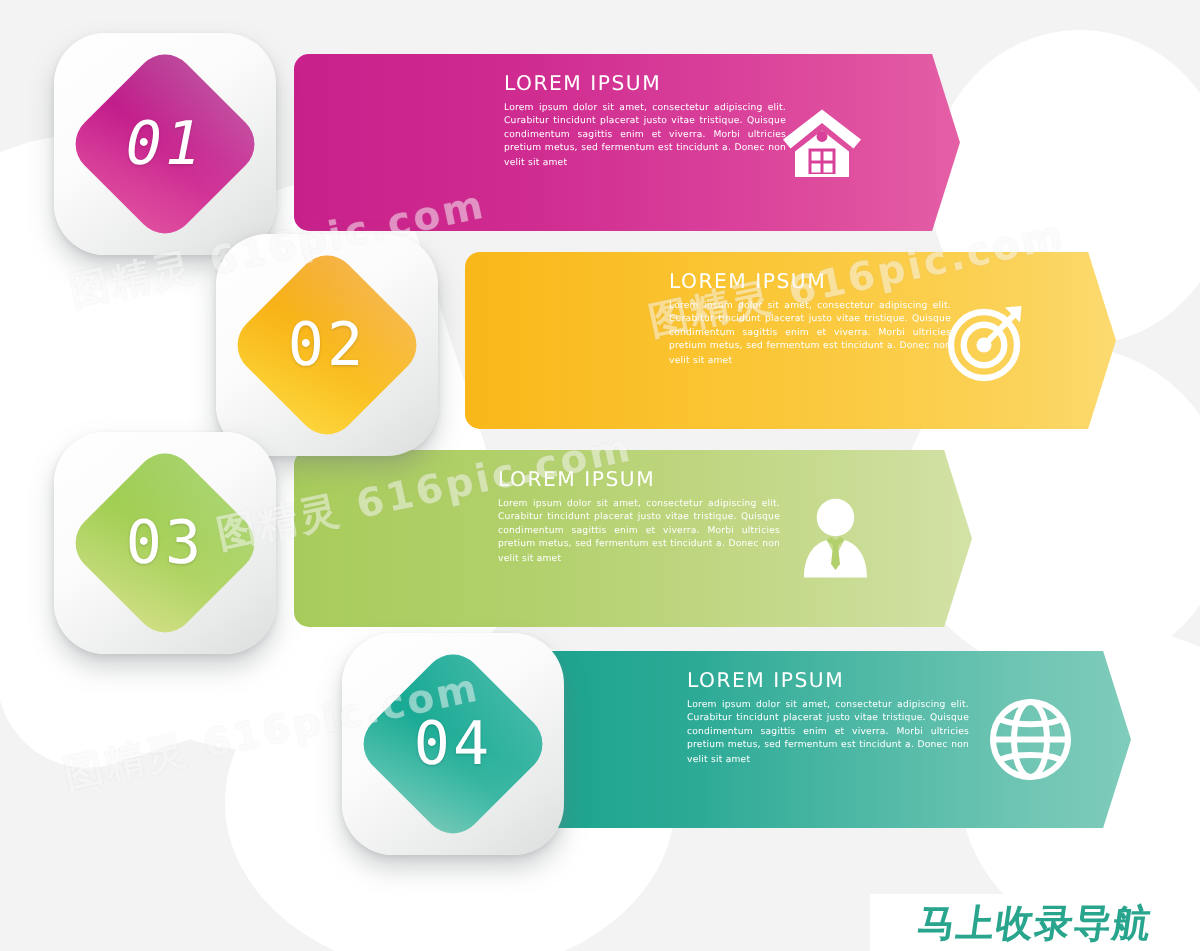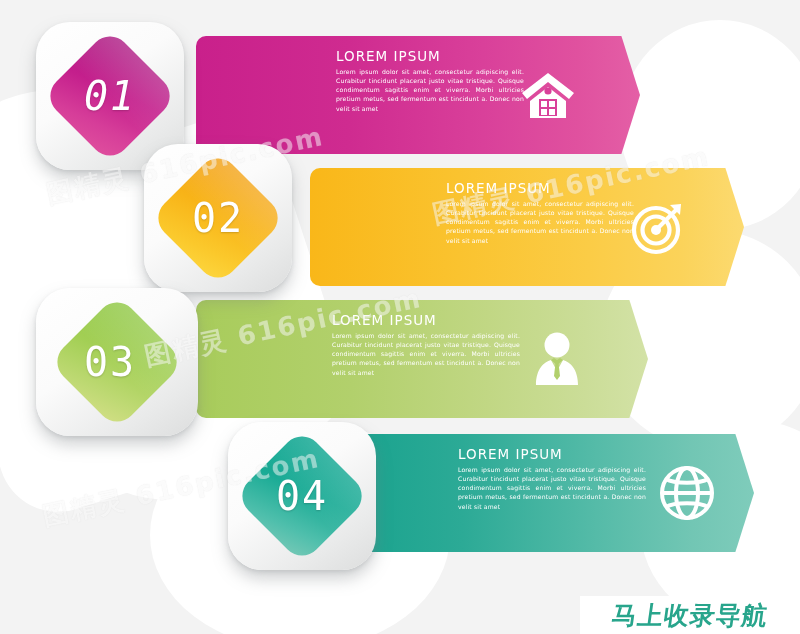--- a/index.html
+++ b/index.html
@@ -143,21 +143,21 @@
           <circle cx="26" cy="31" r="22"></circle>
           <circle cx="26" cy="31" r="13.5"></circle>
         </g>
         <circle cx="26" cy="31" r="5" fill="#ffffff"></circle>
         <path d="M26 31 L48 9" stroke="#ffffff" stroke-width="4" fill="none"></path>
         <path d="M40 6 L51 5 L50 16 L45.5 11.5 Z" fill="#ffffff"></path>
       </svg>
     </div>
   </div>
 
-  <div class="badge" style="left:144px;top:144px;">
+  <div class="badge" style="left:144px;top:156px;">
     <div class="plate"></div>
     <div class="dia" style="background:linear-gradient(160deg,#f29d12 0%,#f8b418 45%,#fbc92c 78%,#fdd73f 100%);"></div>
     <div class="num">02</div>
   </div>
 
   <div class="banner" style="left:196px;top:300px;width:452px;">
     <div class="shadow" style="background:linear-gradient(90deg,#c4c9bb,#e0e3d8);border-radius:10px;"></div>
     <div class="body" style="width:390px;background:linear-gradient(90deg,#a8cc5b 0%,#b2d06c 40%,#c1d784 75%,#cbdd98 100%);"></div>
     <div class="tip" style="left:390px;background:linear-gradient(90deg,#cbdd98 0%,#d3e2a6 100%);
                 clip-path:polygon(0 0,70% 0,100% 50%,70% 100%,0 100%);"></div>
@@ -170,21 +170,21 @@
     <div class="ico" style="left:334px;">
       <svg width="54" height="56" viewBox="0 0 54 56" fill="#ffffff">
         <circle cx="27" cy="14" r="12.5"></circle>
         <path d="M6 54 C6 38 14 31 21 29 L27 40 L33 29 C40 31 48 38 48 54 Z"></path>
         <path d="M21 29 L27 34 L33 29 L30 27 L27 29 L24 27 Z" fill="#b2d06c"></path>
         <path d="M25.5 32 L28.5 32 L30 45 L27 49 L24 45 Z" fill="#b2d06c"></path>
       </svg>
     </div>
   </div>
 
-  <div class="badge" style="left:36px;top:288px;padding-left:14px;">
+  <div class="badge" style="left:36px;top:288px;">
     <div class="plate"></div>
     <div class="dia" style="background:linear-gradient(160deg,#8bc63f 0%,#a3cf55 45%,#bed973 78%,#d3df86 100%);"></div>
     <div class="num">03</div>
   </div>
 
   <div class="banner" style="left:310px;top:434px;width:444px;">
     <div class="shadow" style="background:linear-gradient(90deg,#b6c9c4,#d9e4e0);border-radius:10px;"></div>
     <div class="body" style="width:382px;background:linear-gradient(90deg,#12a08b 0%,#2caa96 40%,#55bba8 75%,#72c6b4 100%);"></div>
     <div class="tip" style="left:382px;background:linear-gradient(90deg,#72c6b4 0%,#7fccbb 100%);
                 clip-path:polygon(0 0,70% 0,100% 50%,70% 100%,0 100%);"></div>

